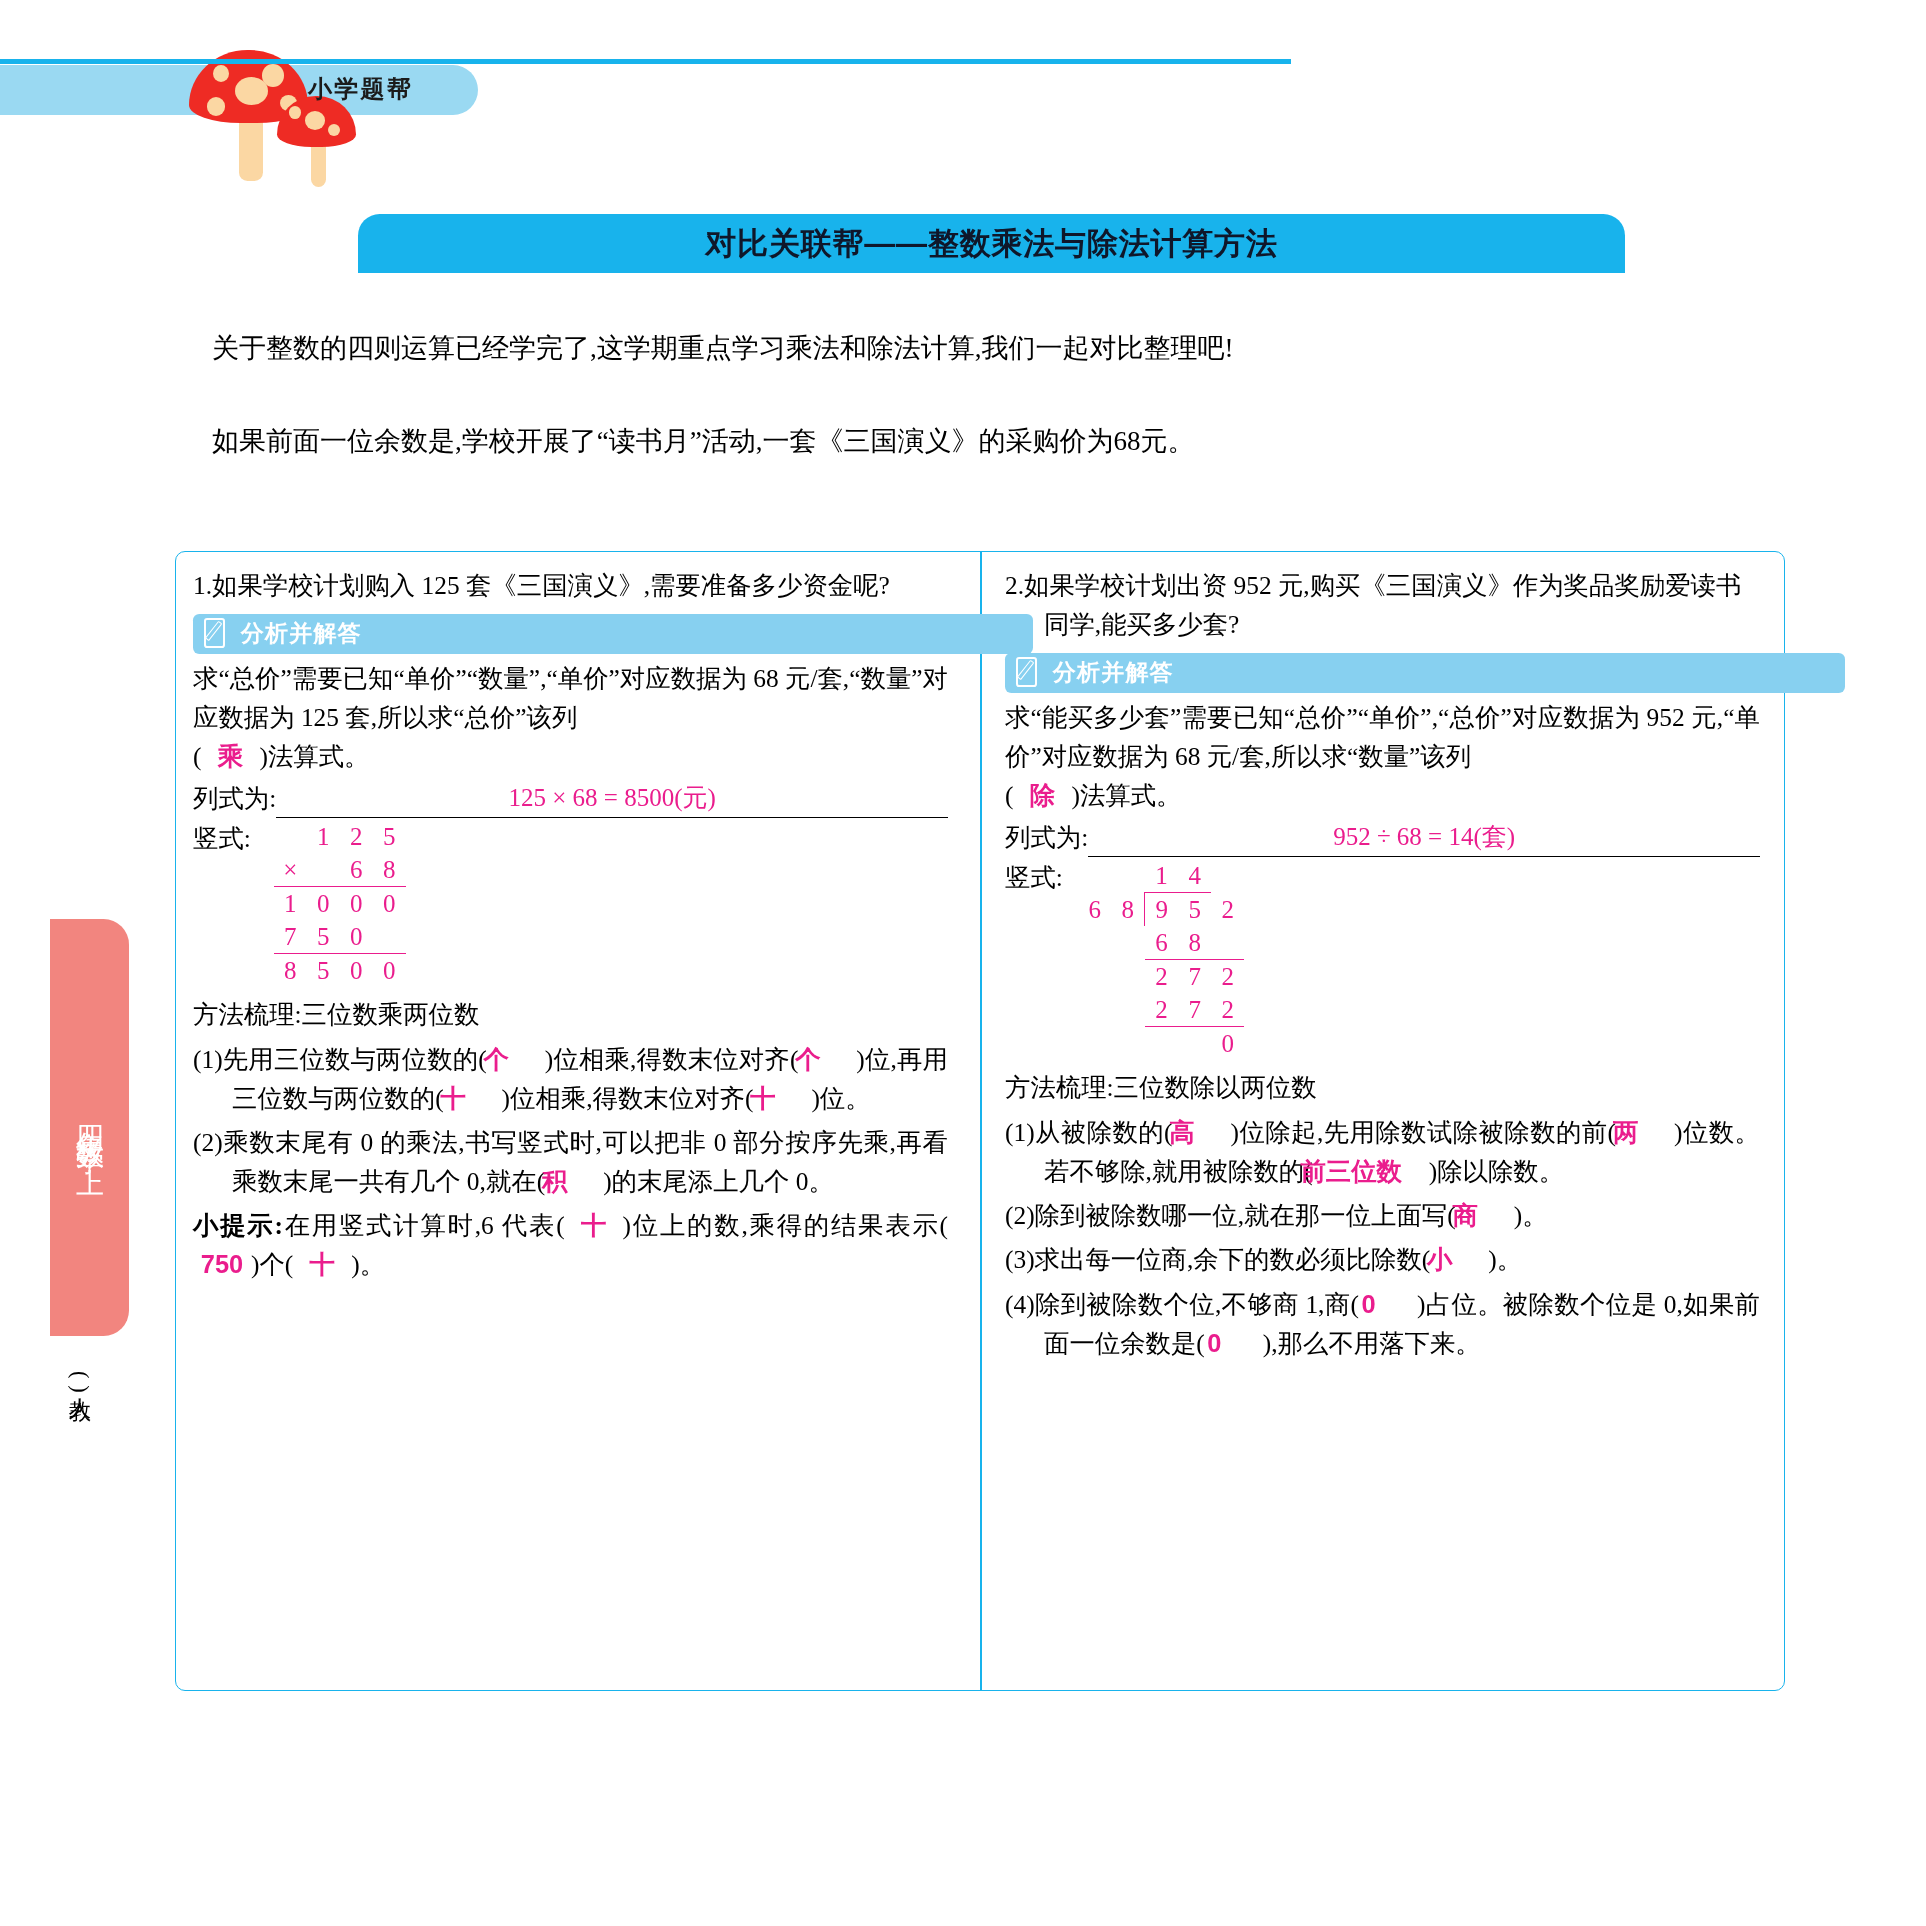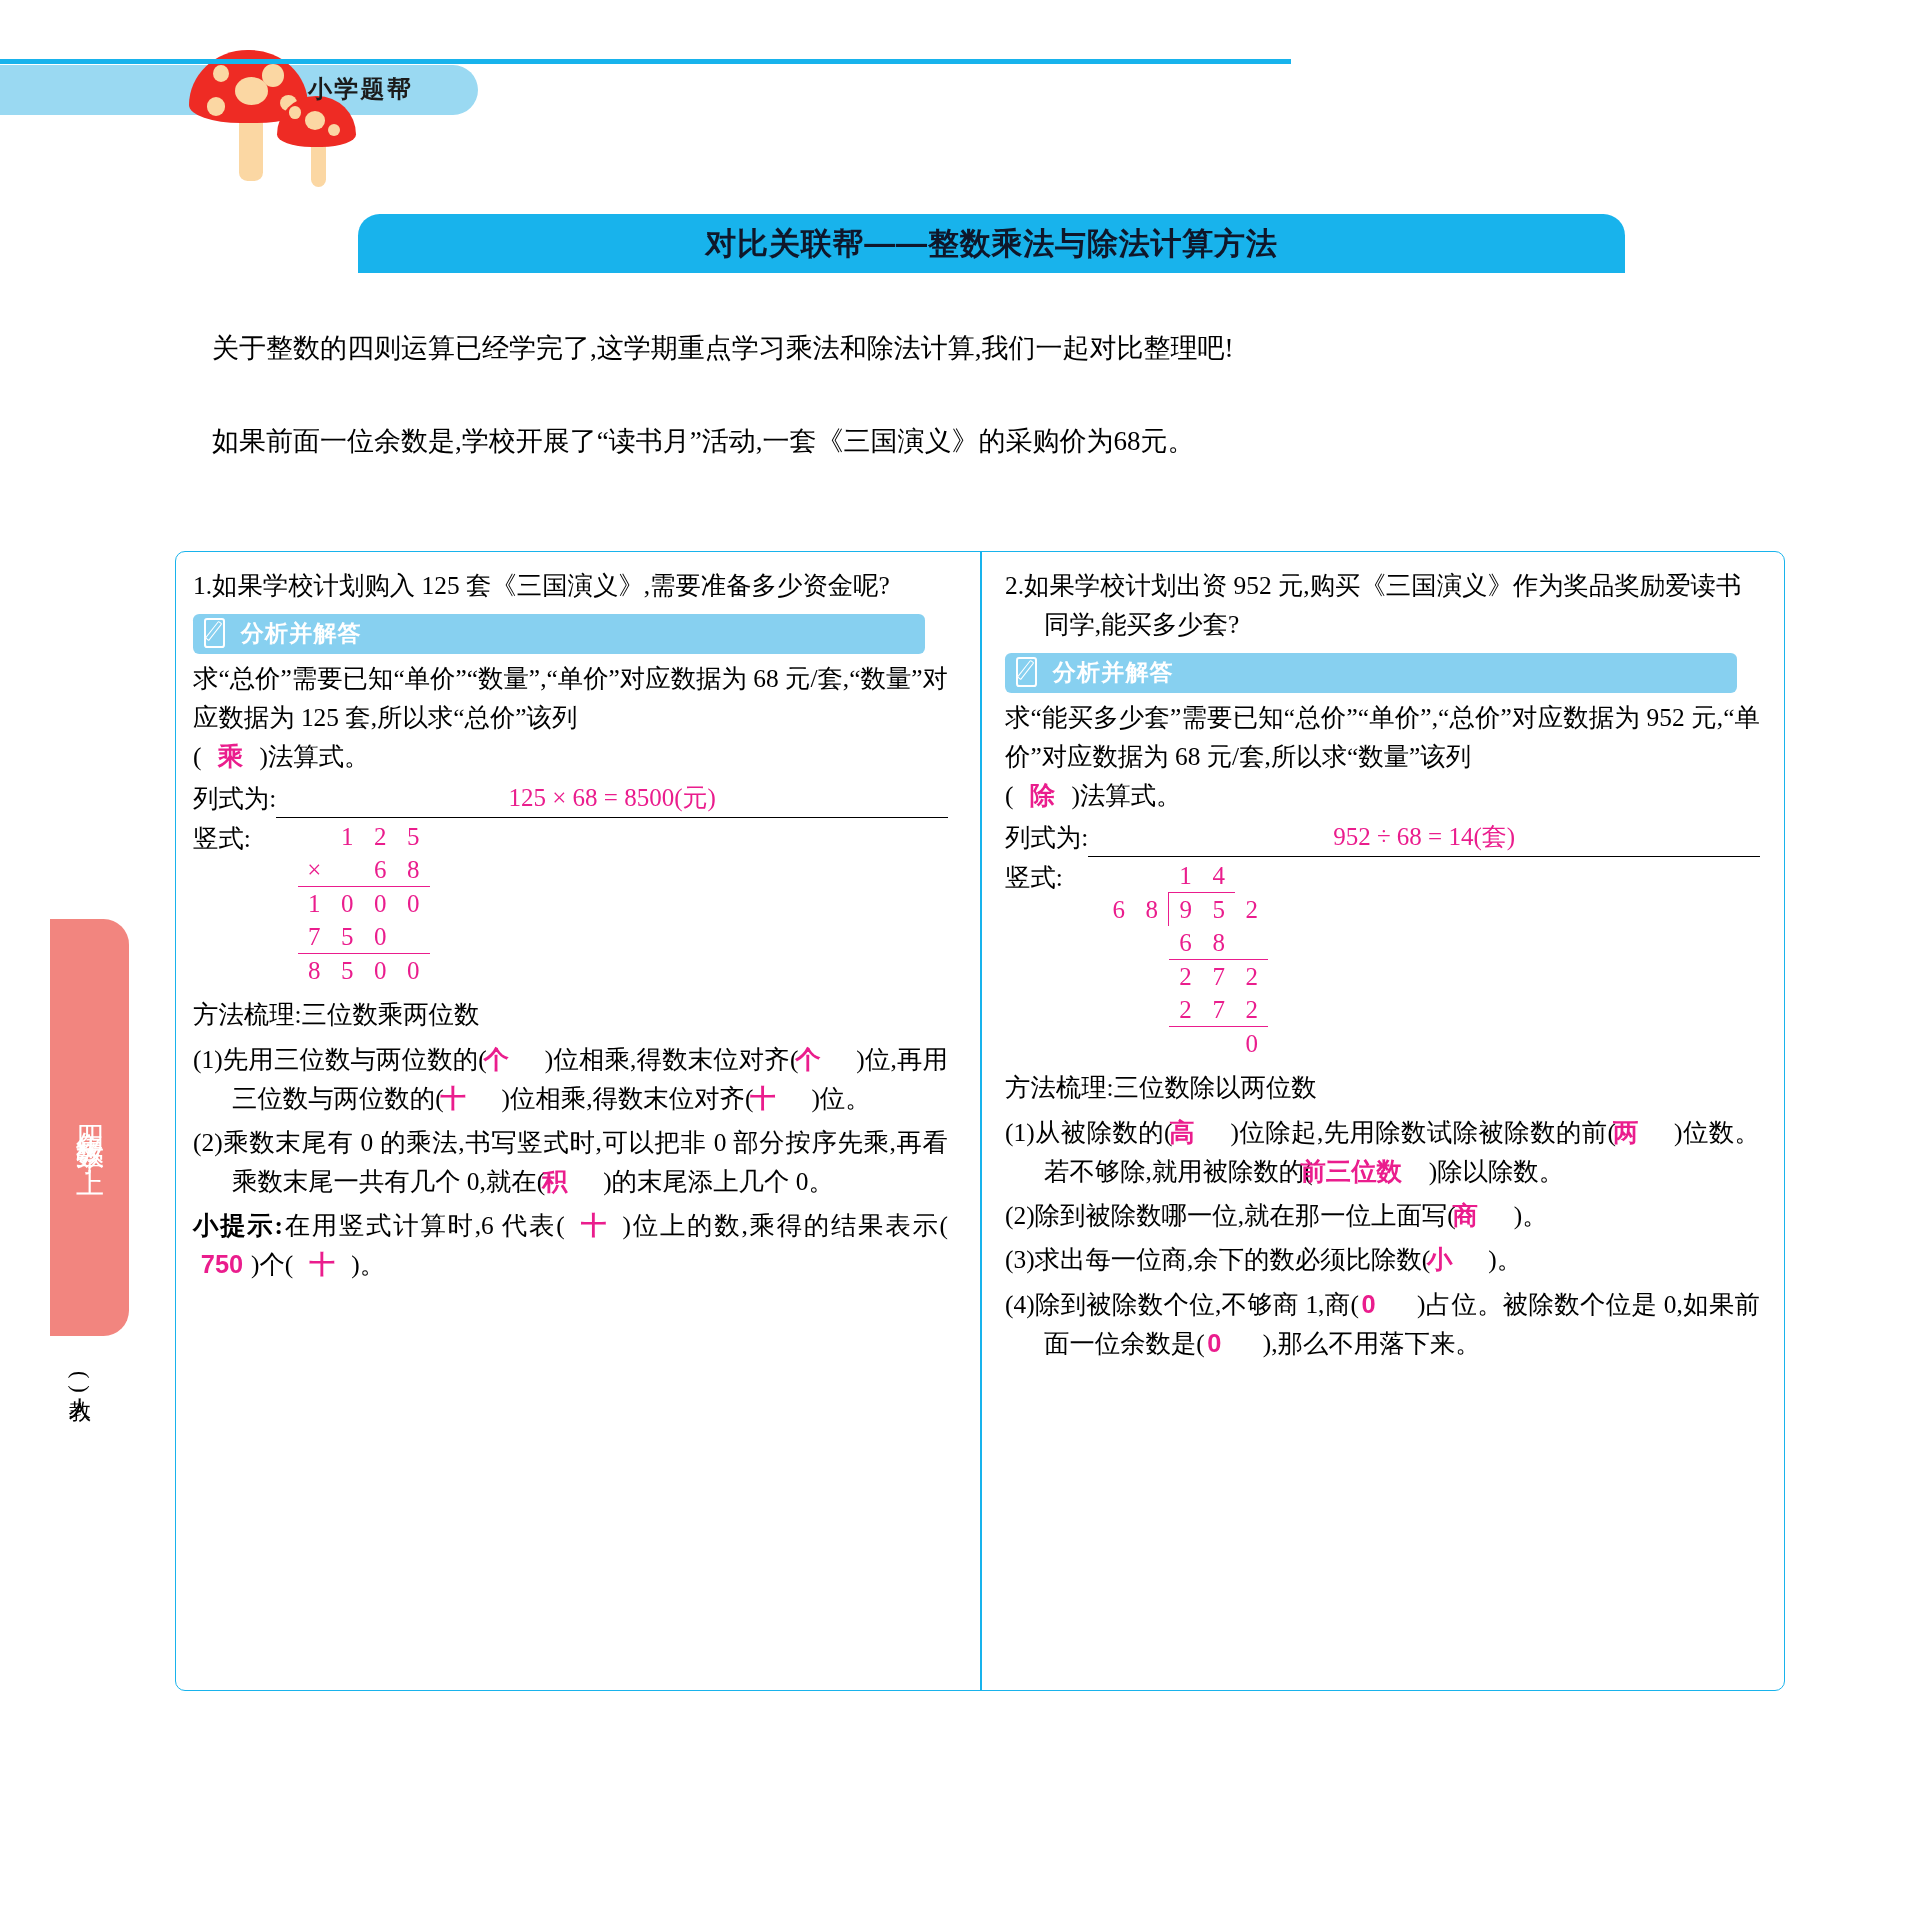--- a/index.html
+++ b/index.html
@@ -34,37 +34,37 @@
   #panel{position:absolute;left:175px;top:551px;width:1610px;height:1140px;border:1.9px solid #18b3ec;border-radius:10px;box-sizing:border-box;}
   #panel-divider{position:absolute;left:980px;top:551px;width:1.5px;height:1140px;background:#18b3ec;}
 
   .col{position:absolute;top:566px;width:755px;}
   #col-left{left:193px;}
   #col-right{left:1005px;}
 
   .q-title{font-size:25.4px;line-height:39px;color:#000;padding-left:39px;text-indent:-39px;}
   .q-num{}
 
-  .analysis-head{margin-top:8.5px;width:732px;height:40px;background:#87d0f0;border-radius:6.2px;display:flex;align-items:center;}
+  .analysis-head{margin-top:8.5px;width:840px;height:40px;background:#87d0f0;border-radius:6.2px;display:flex;align-items:center;}
   .pencil-icon{width:28.5px;height:32px;margin-left:10.8px;margin-right:8.5px;position:relative;flex:none;}
   .pencil-icon .sheet{position:absolute;left:0;top:0;width:21px;height:30px;border:2.3px solid #ffffff;border-radius:3.1px;box-sizing:border-box;}
   .pencil-icon .pen{position:absolute;left:7px;top:2.3px;width:5.4px;height:22.3px;background:#87d0f0;border:1.9px solid #ffffff;box-sizing:border-box;transform:rotate(38deg);border-radius:1.2px;}
   .analysis-label{color:#ffffff;font-size:23px;font-weight:bold;font-family:"Liberation Sans","DejaVu Sans",sans-serif;letter-spacing:1.2px;}
 
   .body-text{font-size:25.4px;line-height:39px;color:#000;text-align:justify;margin-top:5.4px;}
   .ind{padding-left:39px;text-indent:-39px;}
   .ans{color:#ea1d8d;font-family:"Liberation Sans","DejaVu Sans",sans-serif;font-weight:bold;}
   .blank{display:inline-block;min-width:58px;text-align:center;}
 
   .shiwei-row{font-size:25.4px;line-height:39px;color:#000;margin-top:2.3px;display:flex;align-items:flex-end;}
   .shiwei-label{white-space:nowrap;}
   .shiwei-line{flex:1;border-bottom:1.5px solid #000;text-align:center;padding-bottom:0;}
   .pinkexp{color:#ea1d8d;font-size:25px;}
 
-  .vform-row{display:flex;align-items:flex-start;margin-top:2.3px;gap:24px;}
+  .vform-row{display:flex;align-items:flex-start;margin-top:2.3px;}
   .vform-label{font-size:25.4px;line-height:37px;white-space:nowrap;}
 
   
   .vtable{border-collapse:collapse;color:#ea1d8d;font-size:25px;font-family:"Liberation Serif","DejaVu Serif",serif;}
   .vtable td{width:33px;height:33px;text-align:center;vertical-align:middle;padding:0;}
   .vtable td.op{width:33px;text-align:center;}
   .vtable tr.ruled td{border-top:1.9px solid #ea1d8d;}
 
   
   #side-tab{position:absolute;left:50px;top:919px;width:79px;height:417px;background:#f2857f;border-radius:0 25.4px 25.4px 0;}

